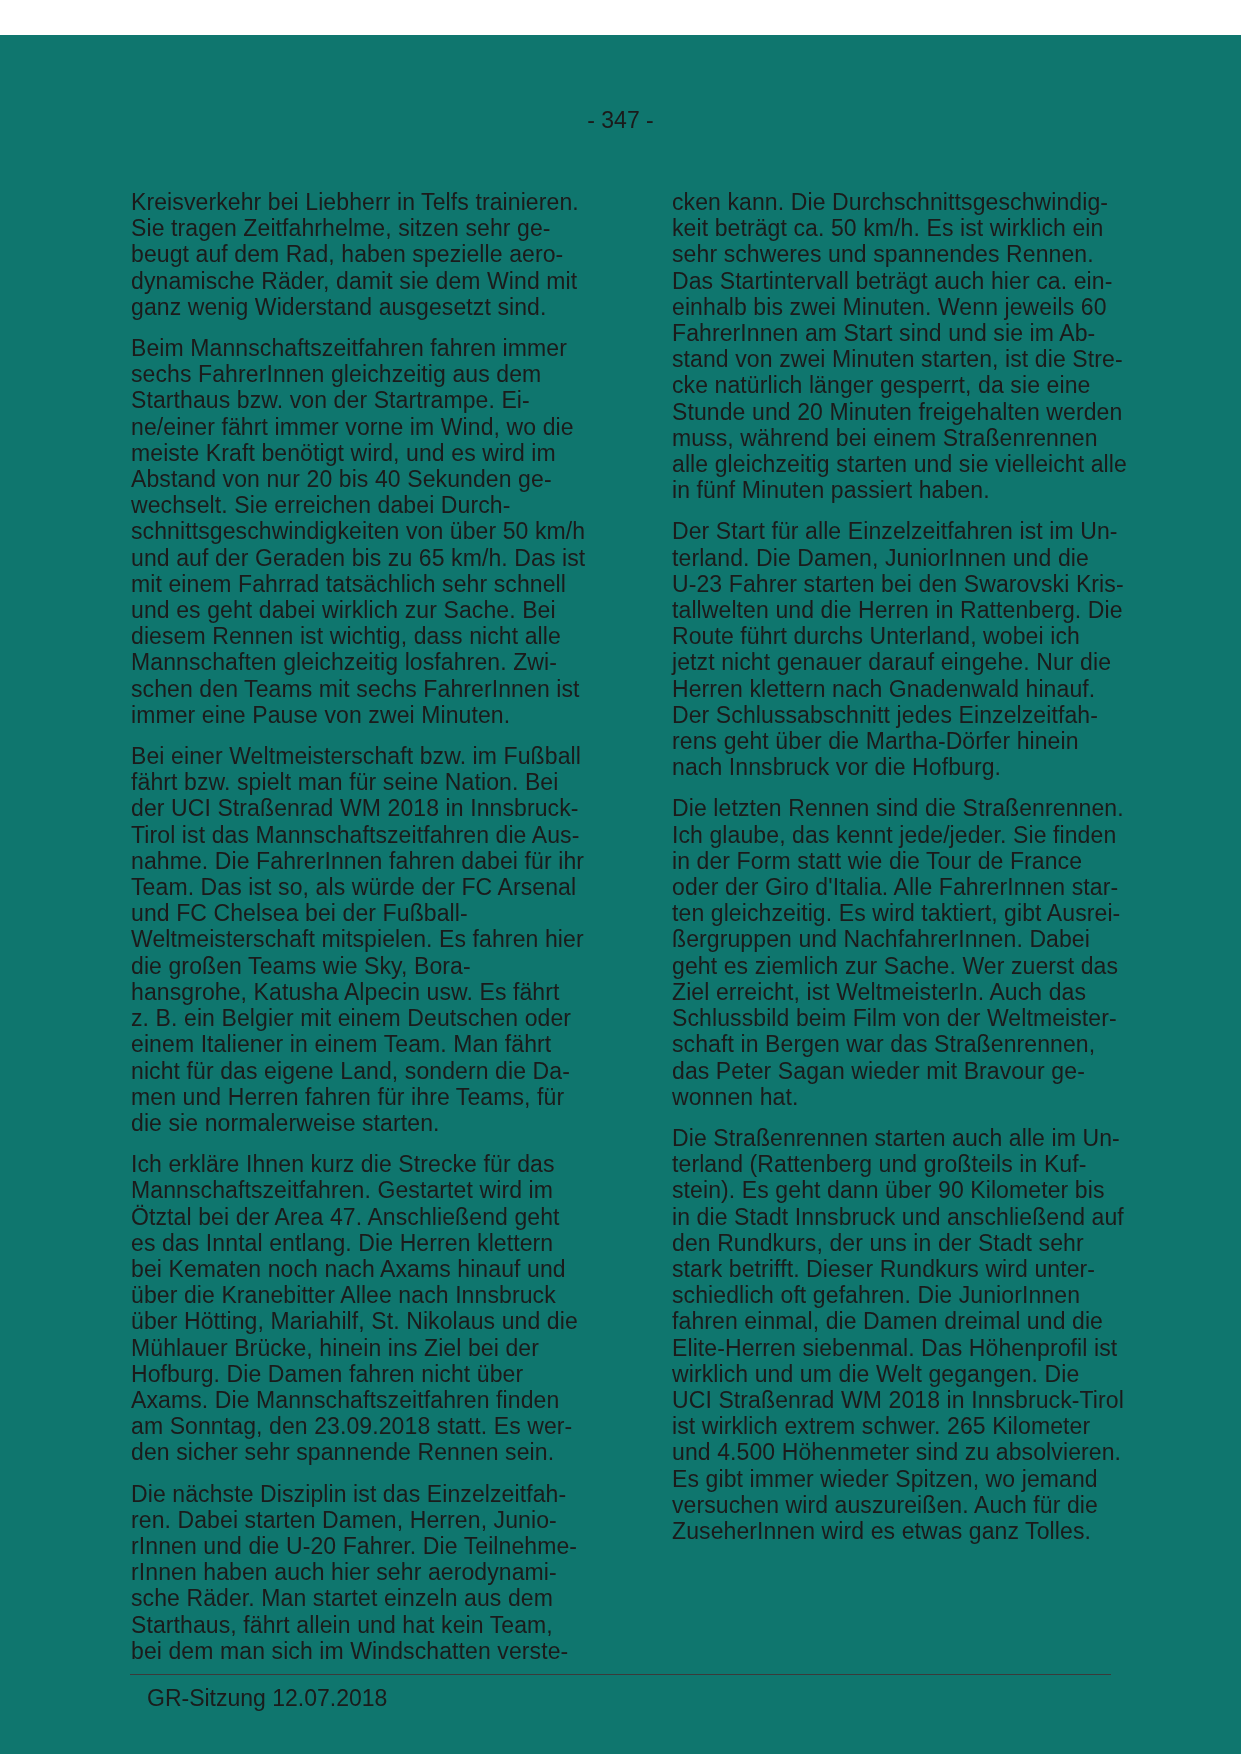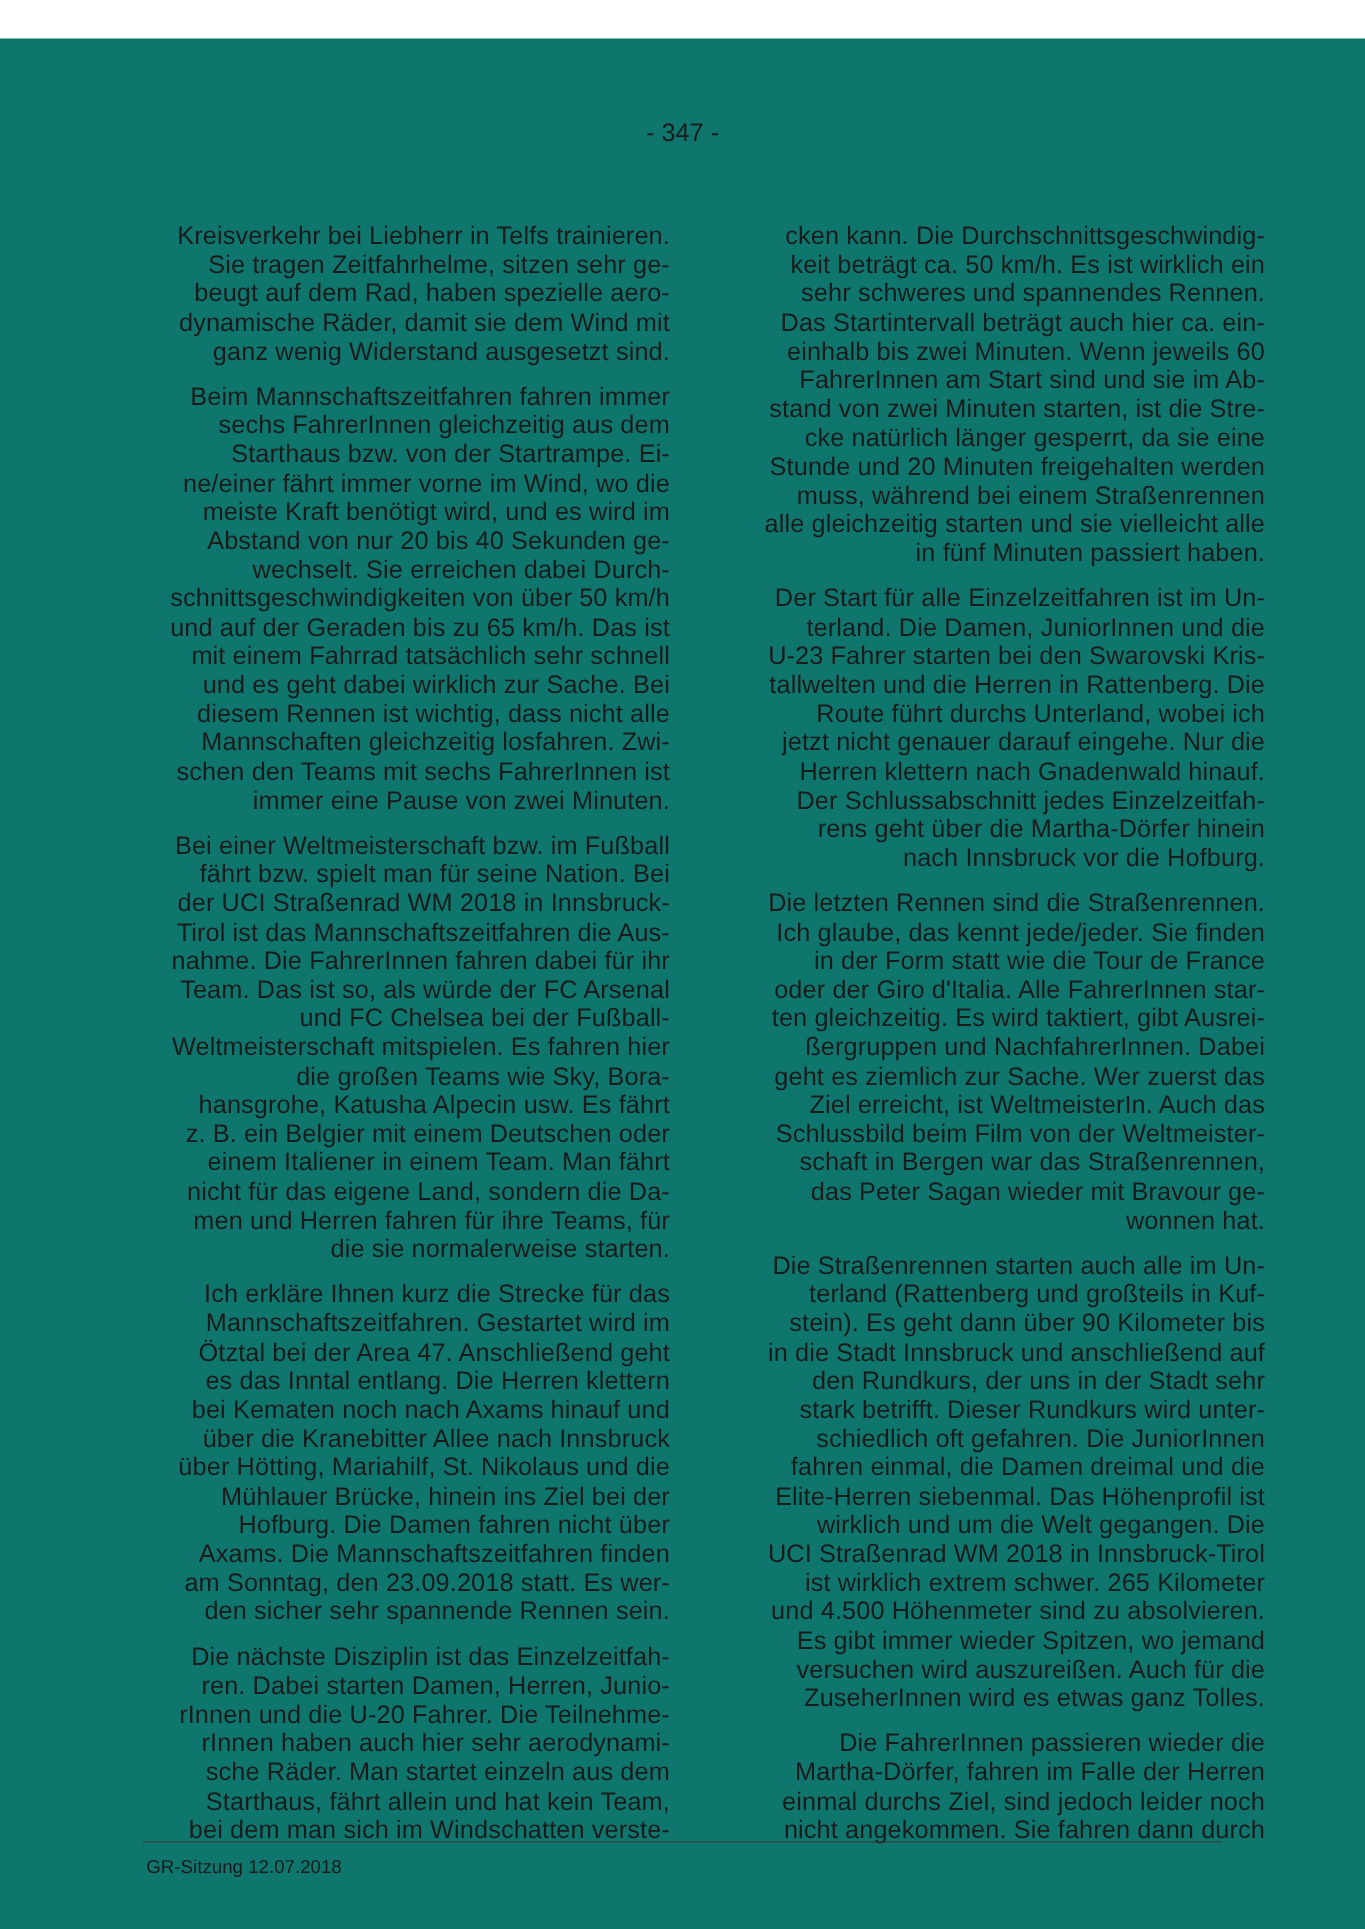--- a/index.html
+++ b/index.html
@@ -21,46 +21,45 @@
     position: absolute;
     top: 72px;
     left: 130px;
     width: 981px;
     text-align: center;
     font-size: 23px;
     line-height: 26px;
   }
   .col {
     position: absolute;
-    top: 166px;
+    top: 154px;
     width: 478px;
-    text-align: right;
   }
   .col-left  { left: 131px; }
   .col-right { left: 672px; }
   .col p {
     margin: 0 0 15px 0;
     font-size: 23px;
     line-height: 26.2px;
     white-space: pre;          
     letter-spacing: 0.1px;
   }
   .footer-rule {
     position: absolute;
     left: 130px;
     top: 1639px;
     width: 981px;
     height: 1px;
     background: #3a3a3a;
   }
   .footer-text {
     position: absolute;
-    left: 133px;
+    left: 147px;
     top: 1650px;
-    font-size: 17px;
+    font-size: 23px;
     line-height: 26px;
   }
 </style>
 </head>
 <body>
 
 <div class="page">
 
   <div class="page-number">- 347 -</div>
 
@@ -165,23 +164,19 @@
 schiedlich oft gefahren. Die JuniorInnen
 fahren einmal, die Damen dreimal und die
 Elite-Herren siebenmal. Das Höhenprofil ist
 wirklich und um die Welt gegangen. Die
 UCI Straßenrad WM 2018 in Innsbruck-Tirol
 ist wirklich extrem schwer. 265 Kilometer
 und 4.500 Höhenmeter sind zu absolvieren.
 Es gibt immer wieder Spitzen, wo jemand
 versuchen wird auszureißen. Auch für die
 ZuseherInnen wird es etwas ganz Tolles.</p>
-    <p>Die FahrerInnen passieren wieder die
-Martha-Dörfer, fahren im Falle der Herren
-einmal durchs Ziel, sind jedoch leider noch
-nicht angekommen. Sie fahren dann durch</p>
   </div>
 
   <div class="footer-rule"></div>
 
   <div class="footer-text">GR-Sitzung 12.07.2018</div>
 
 </div>
 
 </body></html>

